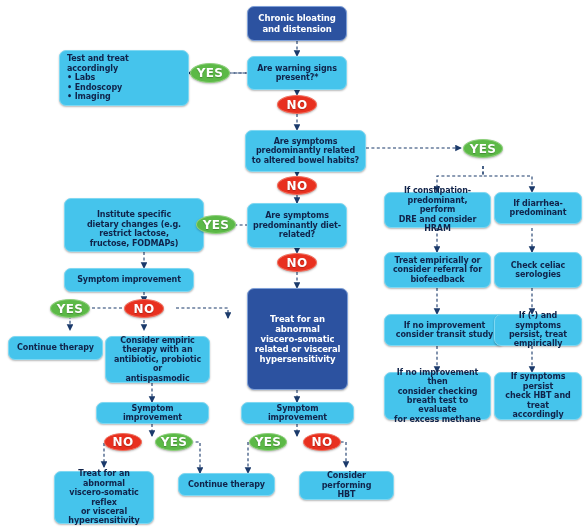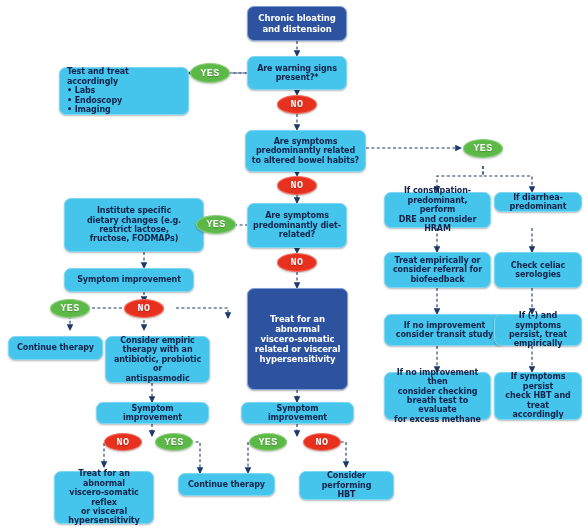--- a/index.html
+++ b/index.html
@@ -45,25 +45,24 @@
   
   .box.listbox{justify-content:flex-start;text-align:left;padding:5px 7px;}
   .box.listbox .txt{white-space:pre-line;text-align:left;}
 
   
   .pill{
     position:absolute;
     box-sizing:border-box;
     display:flex;align-items:center;justify-content:center;
     border-radius:50%;
-    font-size:10px;font-weight:bold;color:#ffffff;
+    font-size:12px;font-weight:bold;color:#ffffff;
     letter-spacing:.4px;
     z-index:4;
     text-shadow:0 1px 1px rgba(0,0,0,.25);
-    font-family:Liberation Mono, monospace;
   }
   .pill.yes{background:#5cb947;border:1px solid #8ed07c;box-shadow:0 1px 2px rgba(0,0,0,.25);}
   .pill.no{background:#e8301f;border:1px solid #f0705f;box-shadow:0 1px 2px rgba(0,0,0,.25);}
 </style>
 </head>
 <body>
 
 <div id="canvas">
 
   <svg class="links" viewBox="0 0 588 531">
@@ -131,40 +130,40 @@
   <div class="node boxdark" style="left:247px;top:6px;width:100px;height:35px;">
     <span class="txt">Chronic bloating
 and distension</span>
   </div>
 
   <div class="node box" style="left:247px;top:56px;width:100px;height:34px;">
     <span class="txt">Are warning signs
 present?*</span>
   </div>
 
-  <div class="node box listbox" style="left:59px;top:67px;width:130px;height:48px;justify-content:flex-end;">
+  <div class="node box listbox" style="left:59px;top:50px;width:130px;height:56px;justify-content:flex-end;">
     <span class="txt">Test and treat accordingly
 • Labs
 • Endoscopy
 • Imaging</span>
   </div>
 
   <div class="node box" style="left:245px;top:130px;width:121px;height:42px;">
     <span class="txt">Are symptoms
 predominantly related
 to altered bowel habits?</span>
   </div>
 
   <div class="node box" style="left:247px;top:203px;width:100px;height:45px;">
     <span class="txt">Are symptoms
 predominantly diet-
 related?</span>
   </div>
 
-  <div class="node box" style="left:64px;top:198px;width:140px;height:54px;">
+  <div class="node box" style="left:64px;top:198px;width:140px;height:54px;align-items:flex-end;">
     <span class="txt">Institute specific
 dietary changes (e.g.
 restrict lactose,
 fructose, FODMAPs)</span>
   </div>
 
   <div class="node box" style="left:64px;top:268px;width:130px;height:24px;">
     <span class="txt">Symptom improvement</span>
   </div>
 
@@ -210,21 +209,21 @@
     <span class="txt">Consider performing
 HBT</span>
   </div>
 
   <div class="node box" style="left:384px;top:192px;width:107px;height:36px;justify-content:center;">
     <span class="txt">If constipation-
 predominant, perform
 DRE and consider HRAM</span>
   </div>
 
-  <div class="node box" style="left:494px;top:192px;width:88px;height:20px;">
+  <div class="node box" style="left:494px;top:192px;width:88px;height:32px;">
     <span class="txt">If diarrhea-
 predominant</span>
   </div>
 
   <div class="node box" style="left:384px;top:252px;width:107px;height:36px;">
     <span class="txt">Treat empirically or
 consider referral for
 biofeedback</span>
   </div>
 

